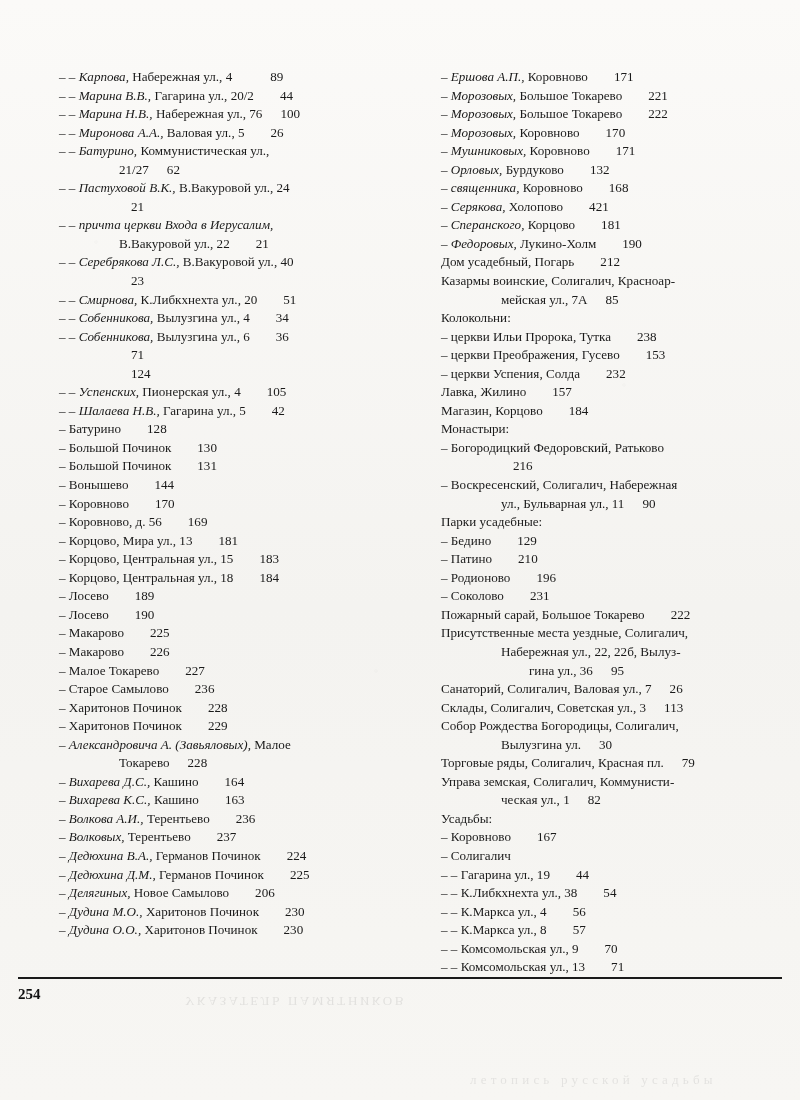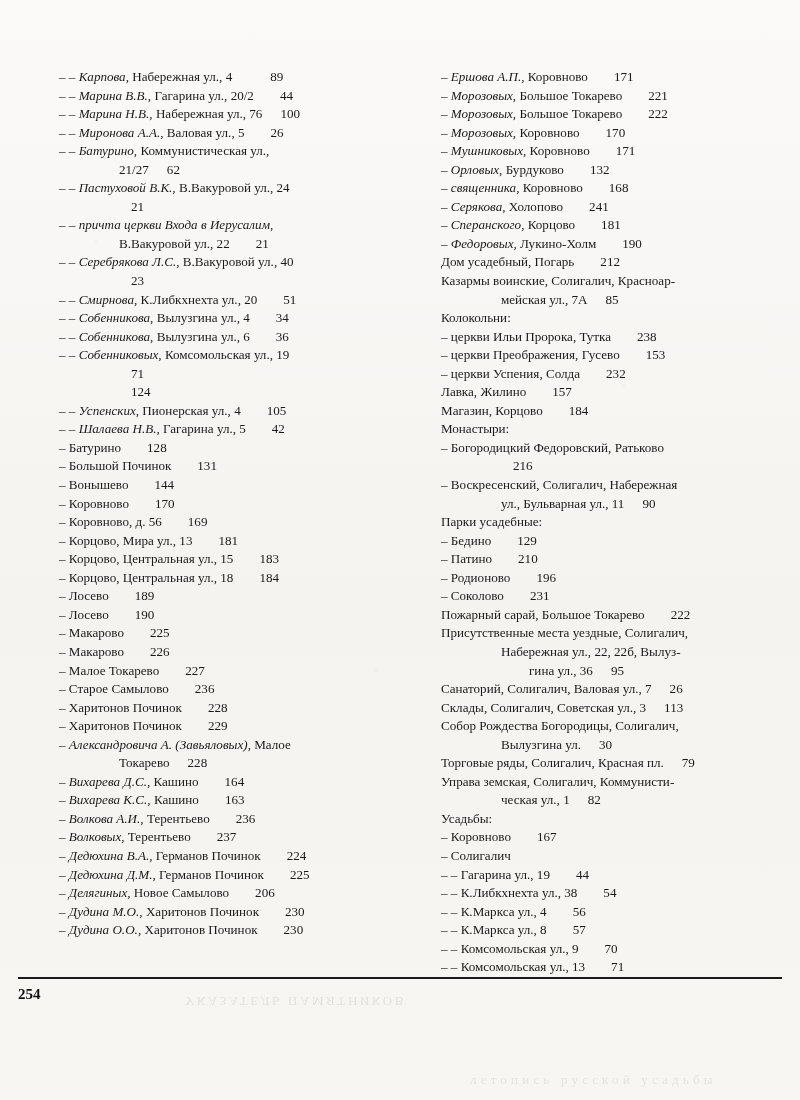--- a/index.html
+++ b/index.html
@@ -137,26 +137,26 @@
         <div class="entry cont"><span class="ro">21/27</span><span class="sp" style="display: inline-block; width: 18px;"></span><span class="pg">62</span></div>
         <div class="entry d2"><span class="dash">– – </span><span class="it">Пастуховой В.К.,</span> <span class="ro">В.Вакуровой ул., 24</span></div>
         <div class="entry cont c2"><span class="pg">21</span></div>
         <div class="entry d2"><span class="dash">– – </span><span class="it">причта церкви Входа в Иерусалим,</span></div>
         <div class="entry cont"><span class="ro">В.Вакуровой ул., 22</span><span class="sp" style="display: inline-block; width: 26px;"></span><span class="pg">21</span></div>
         <div class="entry d2"><span class="dash">– – </span><span class="it">Серебрякова Л.С.,</span> <span class="ro">В.Вакуровой ул., 40</span></div>
         <div class="entry cont c2"><span class="pg">23</span></div>
         <div class="entry d2"><span class="dash">– – </span><span class="it">Смирнова,</span> <span class="ro">К.Либкхнехта ул., 20</span><span class="sp" style="display: inline-block; width: 26px;"></span><span class="pg">51</span></div>
         <div class="entry d2"><span class="dash">– – </span><span class="it">Собенникова,</span> <span class="ro">Вылузгина ул., 4</span><span class="sp" style="display: inline-block; width: 26px;"></span><span class="pg">34</span></div>
         <div class="entry d2"><span class="dash">– – </span><span class="it">Собенникова,</span> <span class="ro">Вылузгина ул., 6</span><span class="sp" style="display: inline-block; width: 26px;"></span><span class="pg">36</span></div>
-        <div class="entry d2"><span class="dash">– – </span><span class="it">Собенниковых,</span> <span class="ro">Комсомольская ул., 19</span></div>
         <div class="entry cont c2"><span class="pg">71</span></div>
         <div class="entry cont c2"><span class="pg">124</span></div>
         <div class="entry d2"><span class="dash">– – </span><span class="it">Успенских,</span> <span class="ro">Пионерская ул., 4</span><span class="sp" style="display: inline-block; width: 26px;"></span><span class="pg">105</span></div>
         <div class="entry d2"><span class="dash">– – </span><span class="it">Шалаева Н.В.,</span> <span class="ro">Гагарина ул., 5</span><span class="sp" style="display: inline-block; width: 26px;"></span><span class="pg">42</span></div>
         <div class="entry d1"><span class="dash">– </span><span class="ro">Батурино</span><span class="sp" style="display: inline-block; width: 26px;"></span><span class="pg">128</span></div>
+        <div class="entry d1"><span class="dash">– </span><span class="ro">Большой Починок</span><span class="sp" style="display: inline-block; width: 26px;"></span><span class="pg">130</span></div>
         <div class="entry d1"><span class="dash">– </span><span class="ro">Большой Починок</span><span class="sp" style="display: inline-block; width: 26px;"></span><span class="pg">131</span></div>
         <div class="entry d1"><span class="dash">– </span><span class="ro">Вонышево</span><span class="sp" style="display: inline-block; width: 26px;"></span><span class="pg">144</span></div>
         <div class="entry d1"><span class="dash">– </span><span class="ro">Коровново</span><span class="sp" style="display: inline-block; width: 26px;"></span><span class="pg">170</span></div>
         <div class="entry d1"><span class="dash">– </span><span class="ro">Коровново, д. 56</span><span class="sp" style="display: inline-block; width: 26px;"></span><span class="pg">169</span></div>
         <div class="entry d1"><span class="dash">– </span><span class="ro">Корцово, Мира ул., 13</span><span class="sp" style="display: inline-block; width: 26px;"></span><span class="pg">181</span></div>
         <div class="entry d1"><span class="dash">– </span><span class="ro">Корцово, Центральная ул., 15</span><span class="sp" style="display: inline-block; width: 26px;"></span><span class="pg">183</span></div>
         <div class="entry d1"><span class="dash">– </span><span class="ro">Корцово, Центральная ул., 18</span><span class="sp" style="display: inline-block; width: 26px;"></span><span class="pg">184</span></div>
         <div class="entry d1"><span class="dash">– </span><span class="ro">Лосево</span><span class="sp" style="display: inline-block; width: 26px;"></span><span class="pg">189</span></div>
         <div class="entry d1"><span class="dash">– </span><span class="ro">Лосево</span><span class="sp" style="display: inline-block; width: 26px;"></span><span class="pg">190</span></div>
         <div class="entry d1"><span class="dash">– </span><span class="ro">Макарово</span><span class="sp" style="display: inline-block; width: 26px;"></span><span class="pg">225</span></div>
@@ -178,21 +178,21 @@
         <div class="entry d1"><span class="dash">– </span><span class="it">Дудина О.О.,</span> <span class="ro">Харитонов Починок</span><span class="sp" style="display: inline-block; width: 26px;"></span><span class="pg">230</span></div>
       </div>
     <div class="column right" id="col-right">
         <div class="entry d1"><span class="dash">– </span><span class="it">Ершова А.П.,</span> <span class="ro">Коровново</span><span class="sp" style="display: inline-block; width: 26px;"></span><span class="pg">171</span></div>
         <div class="entry d1"><span class="dash">– </span><span class="it">Морозовых,</span> <span class="ro">Большое Токарево</span><span class="sp" style="display: inline-block; width: 26px;"></span><span class="pg">221</span></div>
         <div class="entry d1"><span class="dash">– </span><span class="it">Морозовых,</span> <span class="ro">Большое Токарево</span><span class="sp" style="display: inline-block; width: 26px;"></span><span class="pg">222</span></div>
         <div class="entry d1"><span class="dash">– </span><span class="it">Морозовых,</span> <span class="ro">Коровново</span><span class="sp" style="display: inline-block; width: 26px;"></span><span class="pg">170</span></div>
         <div class="entry d1"><span class="dash">– </span><span class="it">Мушниковых,</span> <span class="ro">Коровново</span><span class="sp" style="display: inline-block; width: 26px;"></span><span class="pg">171</span></div>
         <div class="entry d1"><span class="dash">– </span><span class="it">Орловых,</span> <span class="ro">Бурдуково</span><span class="sp" style="display: inline-block; width: 26px;"></span><span class="pg">132</span></div>
         <div class="entry d1"><span class="dash">– </span><span class="it">священника,</span> <span class="ro">Коровново</span><span class="sp" style="display: inline-block; width: 26px;"></span><span class="pg">168</span></div>
-        <div class="entry d1"><span class="dash">– </span><span class="it">Серякова,</span> <span class="ro">Холопово</span><span class="sp" style="display: inline-block; width: 26px;"></span><span class="pg">241</span></div>
+        <div class="entry d1"><span class="dash">– </span><span class="it">Серякова,</span> <span class="ro">Холопово</span><span class="sp" style="display: inline-block; width: 26px;"></span><span class="pg">421</span></div>
         <div class="entry d1"><span class="dash">– </span><span class="it">Сперанского,</span> <span class="ro">Корцово</span><span class="sp" style="display: inline-block; width: 26px;"></span><span class="pg">181</span></div>
         <div class="entry d1"><span class="dash">– </span><span class="it">Федоровых,</span> <span class="ro">Лукино-Холм</span><span class="sp" style="display: inline-block; width: 26px;"></span><span class="pg">190</span></div>
         <div class="entry d0"><span class="ro">Дом усадебный, Погарь</span><span class="sp" style="display: inline-block; width: 26px;"></span><span class="pg">212</span></div>
         <div class="entry d0"><span class="ro">Казармы воинские, Солигалич, Красноар-</span></div>
         <div class="entry cont"><span class="ro">мейская ул., 7А</span><span class="sp" style="display: inline-block; width: 18px;"></span><span class="pg">85</span></div>
         <div class="entry d0"><span class="ro">Колокольни:</span></div>
         <div class="entry d1"><span class="dash">– </span><span class="ro">церкви Ильи Пророка, Тутка</span><span class="sp" style="display: inline-block; width: 26px;"></span><span class="pg">238</span></div>
         <div class="entry d1"><span class="dash">– </span><span class="ro">церкви Преображения, Гусево</span><span class="sp" style="display: inline-block; width: 26px;"></span><span class="pg">153</span></div>
         <div class="entry d1"><span class="dash">– </span><span class="ro">церкви Успения, Солда</span><span class="sp" style="display: inline-block; width: 26px;"></span><span class="pg">232</span></div>
         <div class="entry d0"><span class="ro">Лавка, Жилино</span><span class="sp" style="display: inline-block; width: 26px;"></span><span class="pg">157</span></div>

